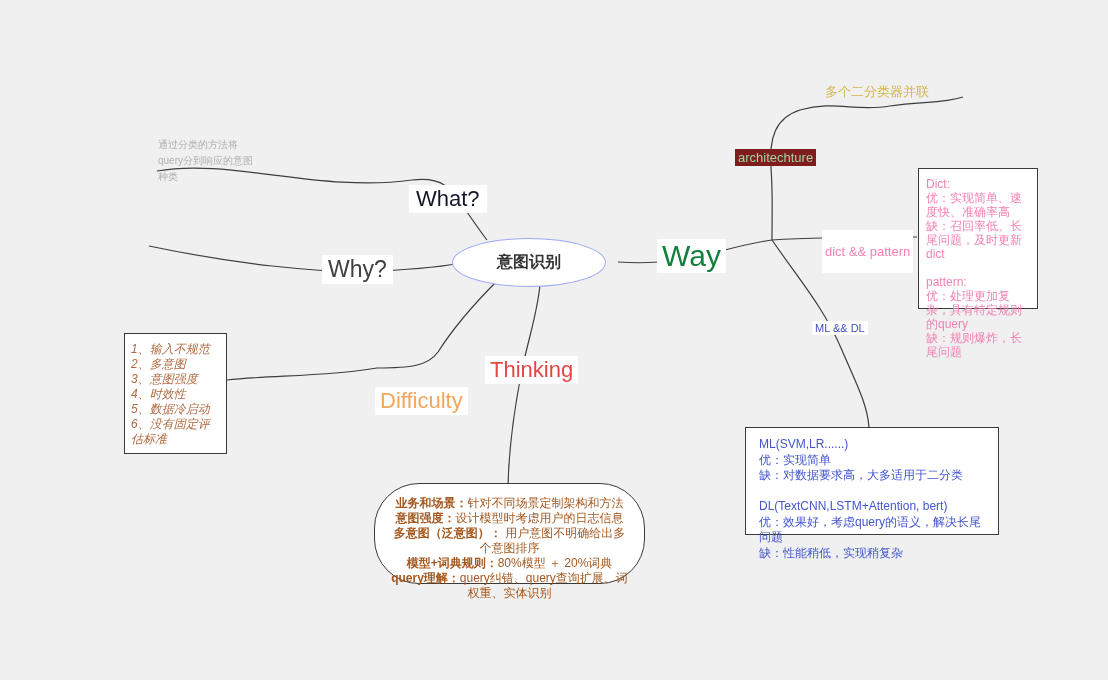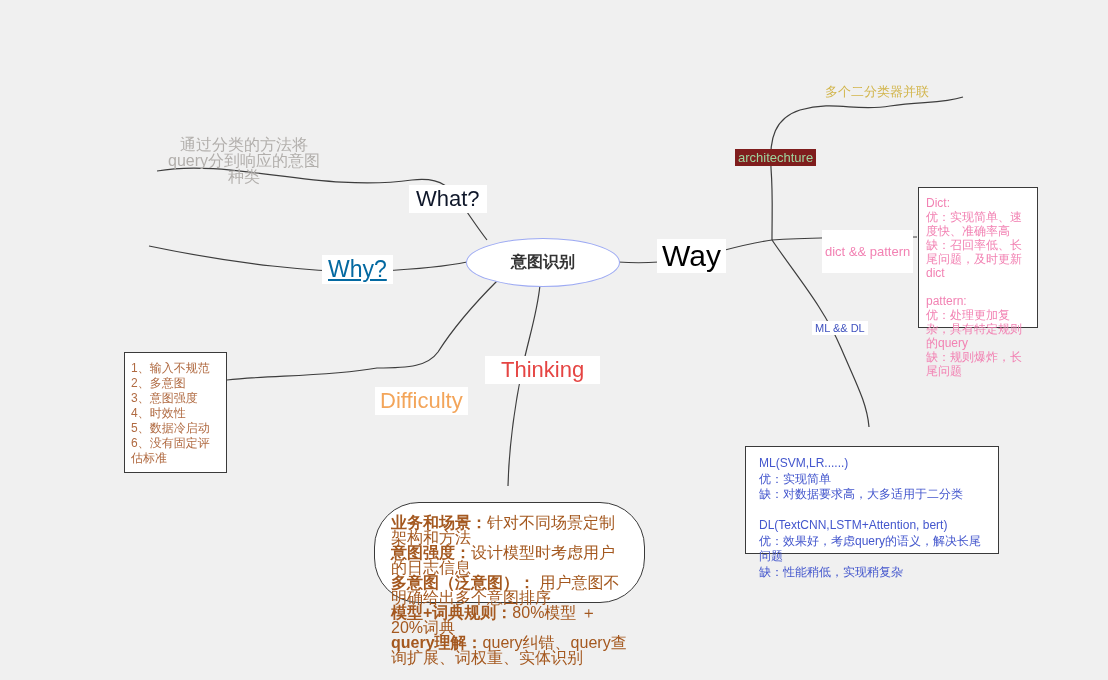--- a/index.html
+++ b/index.html
@@ -7,54 +7,54 @@
     width:1108px;height:680px;position:relative;overflow:hidden;
     background:#f0f0f0;
     font-family:"Liberation Sans","DejaVu Sans",sans-serif;
   }
   #stage{position:absolute;inset:0;}
   svg.connectors{position:absolute;left:0;top:0;z-index:1;}
   .node{position:absolute;z-index:2;white-space:nowrap;}
   .bgwhite{background:#ffffff;}
   
   .central-ellipse{
-    left:466px;top:238px;width:152px;height:47px;
+    left:452px;top:238px;width:152px;height:47px;
     background:#fff;border:1.5px solid #9daaf3;border-radius:50%;
     display:flex;align-items:center;justify-content:center;
     font-size:16px;font-weight:bold;color:#333;
   }
   
   .lbl-what {left:409px;top:185px;font-size:22px;color:#0f172a;padding:1px 7px;}
-  .lbl-why  {left:322px;top:255px;font-size:23px;color:#0369a1;padding:1px 6px;text-decoration:underline;}
+  .lbl-why  {left:322px;top:255px;font-size:23px;color:#404040;padding:1px 6px;}
   .lbl-difficulty{left:375px;top:343px;font-size:22px;color:#f3a55a;padding:1px 5px;margin-top:44px;}
-  .lbl-thinking{left:485px;top:356px;font-size:22px;color:#e54543;padding:1px 16px;}
-  .lbl-way  {left:657px;top:239px;font-size:30px;color:#000000;padding:0 5px;}
+  .lbl-thinking{left:485px;top:356px;font-size:22px;color:#e54543;padding:1px 5px;}
+  .lbl-way  {left:657px;top:239px;font-size:30px;color:#15803d;padding:0 5px;}
   
   .lbl-arch {left:735px;top:149px;font-size:13px;color:#9ed49e;background:#7f1d1d;padding:1px 3px;}
   .lbl-parallel{left:825px;top:83px;font-size:13px;color:#d2b54b;}
   .lbl-dictpattern{left:815px;top:230px;font-size:13px;color:#f282b3;padding:14px 3px;margin-left:7px;}
   .lbl-mldl {left:812px;top:321px;font-size:11px;color:#3f51bf;padding:1px 3px;}
   
-  .note{font-size:16px;line-height:16px;text-align:center;white-space:pre-line;}
+  .note{font-size:10px;line-height:16px;white-space:pre-line;}
   .note-what{left:158px;top:137px;width:172px;color:#b2afac;}
   .note-why {left:124px;top:209px;width:142px;color:#7586d6;}
   
-  .box{white-space:pre-line;font-size:12px;background:#fff;border:1px solid #3a3a3a;margin-top:19px;}
+  .box{white-space:pre-line;font-size:12px;background:#fff;border:1px solid #3a3a3a;}
   .box-difficulty{left:124px;top:333px;width:89px;height:103px;padding:8px 6px;
     color:#b06a41;line-height:15px;white-space:normal;}
-  .box-difficulty div{white-space:normal;}
+  .box-difficulty div{white-space:normal;font-style:italic;}
   .box-dict{left:918px;top:168px;width:104px;height:123px;padding:8px 7px;
     color:#f282b3;line-height:14px;white-space:normal;}
   .box-dict .pre{white-space:pre-line;}
   .box-ml{left:745px;top:427px;width:226px;height:88px;padding:9px 13px;
     color:#4356cd;line-height:15.5px;white-space:normal;}
   .box-ml .pre{white-space:pre-line;}
   .box-thinking{left:374px;top:483px;width:237px;height:75px;padding:12px 16px;
     color:#a4581f;line-height:15px;border-radius:45px;border:1.5px solid #3a3a3a;
-    white-space:normal;font-size:16px;}
+    white-space:normal;font-size:12px;text-align:center;}
   .box-thinking .row{white-space:normal;}
   .box-thinking b{font-weight:bold;}
 </style>
 </head>
 <body>
 
 <div id="stage">
 
   <svg class="connectors" width="1108" height="680" viewBox="0 0 1108 680">
     <g fill="none" stroke="#3d3d3d" stroke-width="1.2">

